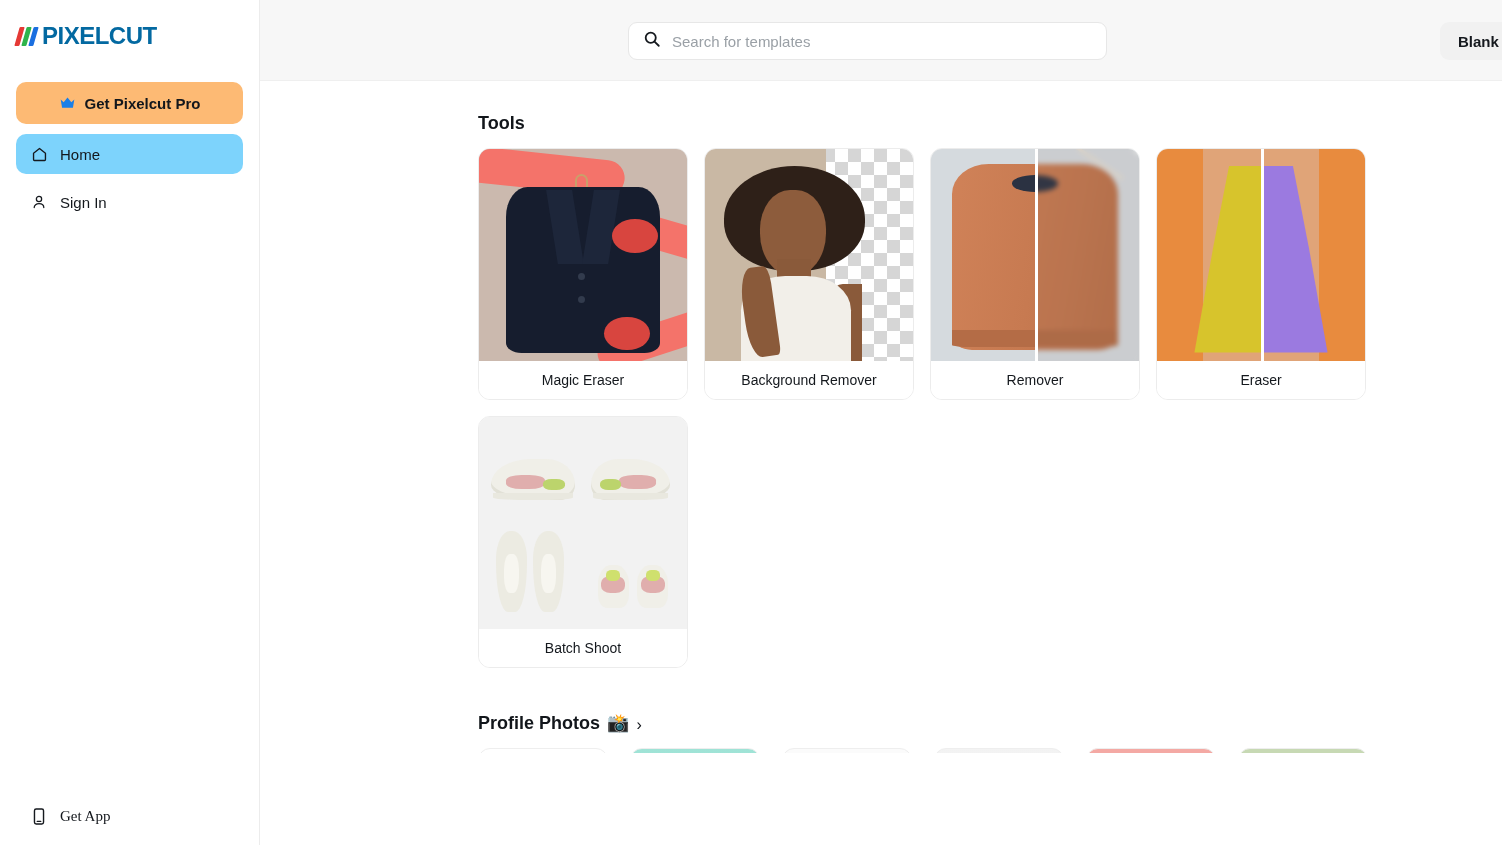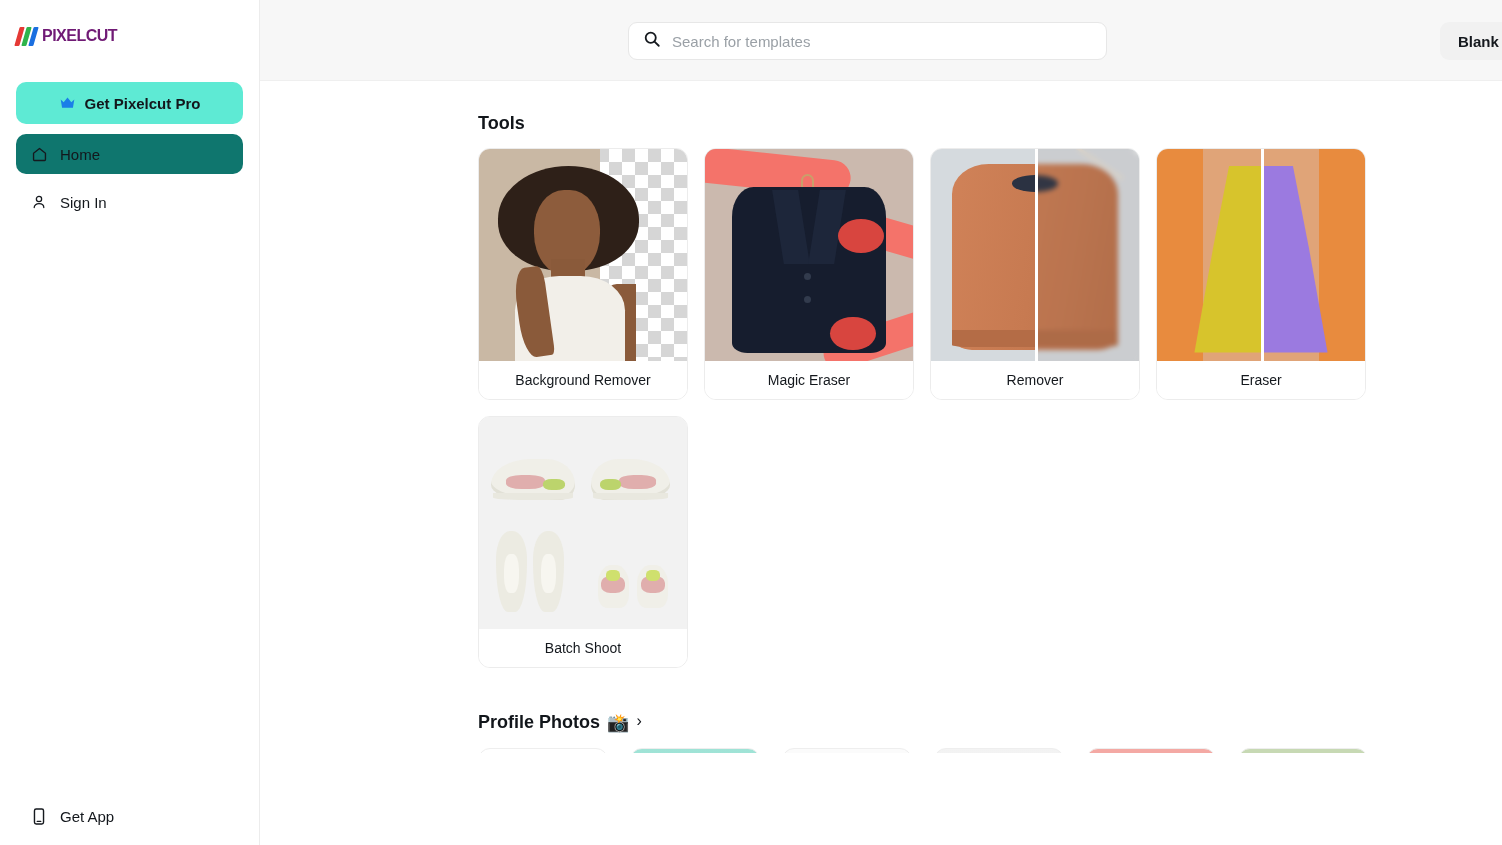--- a/index.html
+++ b/index.html
@@ -28,47 +28,47 @@
   .logo-slashes { display: flex; gap: 2px; margin-right: 3px; }
   .slash {
     width: 5px; height: 19px;
     transform: skewX(-16deg);
     border-radius: 1px;
   }
   .slash.red   { background: #e53935; }
   .slash.green { background: #2eb44b; }
   .slash.blue  { background: #1a6fe0; }
   .logo-text {
-    font-size: 16px; font-weight: 700; letter-spacing: -0.5px;
-    color: #701a75; font-family: "Liberation Sans", sans-serif;
+    font-size: 24px; font-weight: 700; letter-spacing: -0.5px;
+    color: #0369a1; font-family: "Liberation Sans", sans-serif;
   }
 
   .nav { padding: 10px 16px 0 16px; }
   .nav-item {
     display: flex; align-items: center;
     height: 40px; border-radius: 10px;
     padding: 0 14px; margin-bottom: 8px;
     font-size: 15px; color: #13171c;
     cursor: pointer; gap: 12px;
   }
   .pro-item {
     justify-content: center;
-    background: #5eead4;
+    background: #fdba74;
     font-weight: 600; gap: 8px;
     height: 42px; margin-bottom: 10px;
   }
-  .nav-item.active { background: #0f766e; }
+  .nav-item.active { background: #7dd3fc; }
   .nav-icon { width: 18px; height: 18px; display: flex; align-items: center; justify-content: center; flex: 0 0 18px; }
   .nav-icon svg { display: block; }
 
   .sidebar-bottom {
     position: absolute; left: 0; bottom: 9px;
     width: 100%; padding: 0 16px;
   }
-  .sidebar-bottom .nav-item { margin-bottom: 0; }
+  .sidebar-bottom .nav-item { margin-bottom: 0; font-family: Liberation Serif, serif; }
 
   
   .main {
     flex: 1 1 auto; height: 753px;
     position: relative; overflow: hidden;
     background: #ffffff;
   }
   .topbar {
     height: 81px; background: #f7f7f7;
     border-bottom: 1px solid #efefef;
@@ -99,21 +99,21 @@
     font-size: 15px; font-weight: 600; color: #15191e;
     font-family: "Liberation Sans", sans-serif;
     white-space: nowrap; cursor: pointer;
     display: flex; align-items: center;
   }
 
   .content { padding: 0 0 0 218px; }
   .section-title {
     font-size: 18px; font-weight: 600;
     color: #12161b; margin: 32px 0 14px 0;
-    display: flex; align-items: flex-start; gap: 7px;
+    display: flex; align-items: flex-end; gap: 7px;
   }
   .section-title .chev { color: #12161b; font-size: 16px; font-weight: 400; }
 
   
   .tool-grid {
     display: grid;
     grid-template-columns: repeat(4, 210px);
     gap: 16px 16px;
   }
   .tool-card {
@@ -475,36 +475,20 @@
       <button class="blank-btn">Blank P</button>
     </div>
 
     <div class="content">
 
       <h2 class="section-title">
         <span>Tools</span>
       </h2>
 
       <div class="tool-grid">
-
-        <div class="tool-card">
-          <div class="tool-thumb">
-            <div class="checker"></div>
-            <div class="bgr-beige"></div>
-            <div class="woman">
-              <div class="hair"></div>
-              <div class="face"></div>
-              <div class="neck"></div>
-              <div class="shoulder"></div>
-              <div class="torso"></div>
-              <div class="arm-up"></div>
-            </div>
-          </div>
-          <div class="tool-label">Background Remover</div>
-        </div>
 
         <div class="tool-card">
           <div class="tool-thumb">
             <div class="me-bg"></div>
             <div class="me-arm a1"></div>
             <div class="me-arm a2"></div>
             <div class="me-arm a3"></div>
             <div class="hanger-hook"></div>
             <div class="hanger-bar"></div>
             <div class="blazer">
@@ -514,20 +498,36 @@
               <div class="btn-dot" style="top:66%"></div>
             </div>
             <div class="me-blob b1"></div>
             <div class="me-blob b2"></div>
           </div>
           <div class="tool-label">Magic Eraser</div>
         </div>
 
         <div class="tool-card">
           <div class="tool-thumb">
+            <div class="checker"></div>
+            <div class="bgr-beige"></div>
+            <div class="woman">
+              <div class="hair"></div>
+              <div class="face"></div>
+              <div class="neck"></div>
+              <div class="shoulder"></div>
+              <div class="torso"></div>
+              <div class="arm-up"></div>
+            </div>
+          </div>
+          <div class="tool-label">Background Remover</div>
+        </div>
+
+        <div class="tool-card">
+          <div class="tool-thumb">
             <div class="up-bg"></div>
             <div class="hanger-wire"></div>
             <div class="jacket">
               <div class="collar"></div>
               <div class="cuff"></div>
             </div>
             <div class="blur-right"></div>
             <div class="split-line"></div>
           </div>
           <div class="tool-label">Remover</div>

